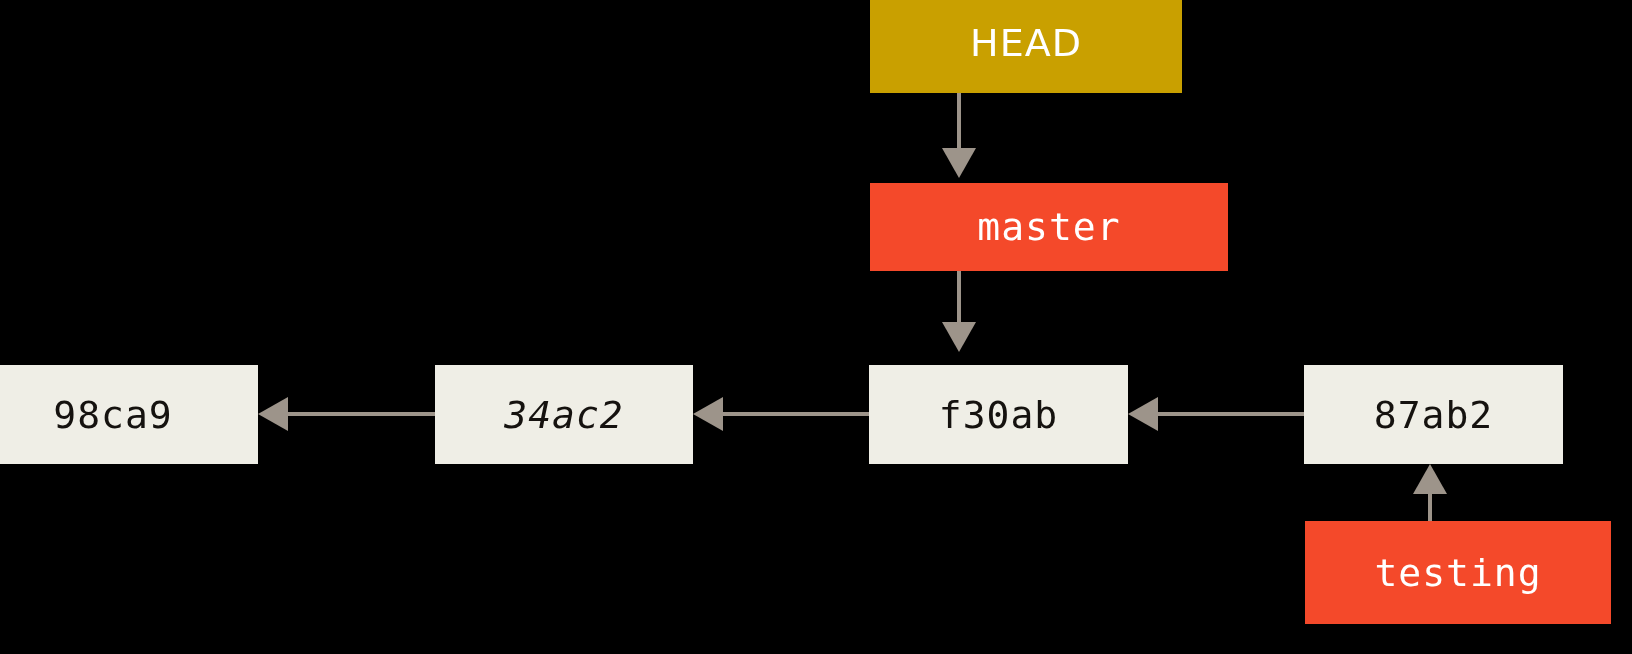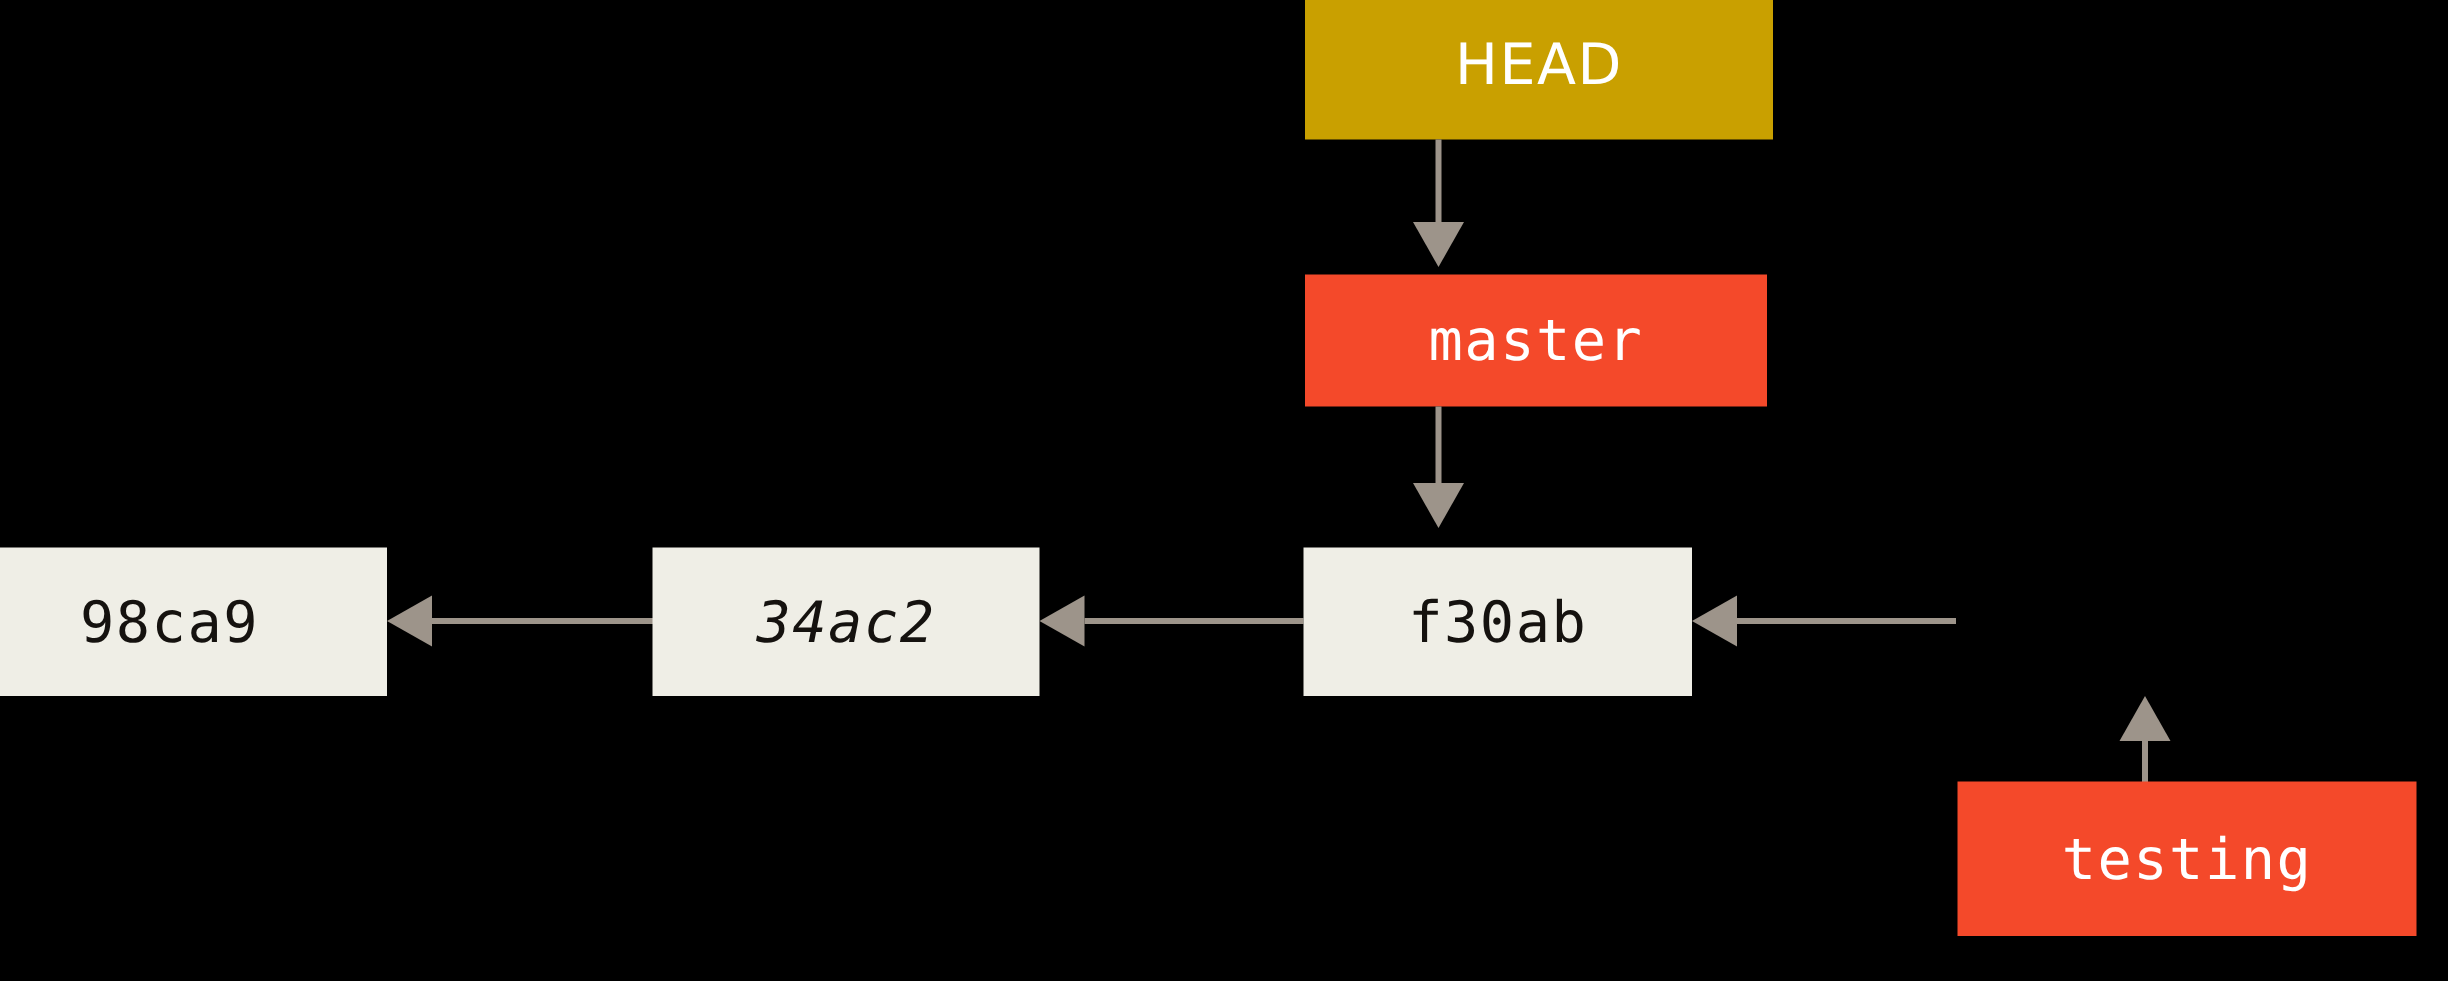--- a/index.html
+++ b/index.html
@@ -89,21 +89,21 @@
 
   <div class="node node-head" style="left:870px; top:-8px; width:312px; height:101px;">
     <span>HEAD</span>
   </div>
 
   <div class="edge">
     <div class="edge-line-v" style="left:957px; top:93px; height:75px;"></div>
     <div class="arrowhead arrow-down" style="left:942px; top:148px;"></div>
   </div>
 
-  <div class="node node-branch" style="left:870px; top:183px; width:308px; height:88px;">
+  <div class="node node-branch" style="left:870px; top:183px; width:358px; height:88px;">
     <span>master</span>
   </div>
 
   <div class="edge">
     <div class="edge-line-v" style="left:957px; top:271px; height:74px;"></div>
     <div class="arrowhead arrow-down" style="left:942px; top:322px;"></div>
   </div>
 
   <div class="node node-commit" style="left:-32px; top:365px; width:290px; height:99px;">
     <span>98ca9</span>
@@ -125,20 +125,23 @@
 
   <div class="node node-commit" style="left:869px; top:365px; width:259px; height:99px;">
     <span>f30ab</span>
   </div>
 
   <div class="edge">
     <div class="edge-line-h" style="left:1158px; top:412px; width:146px;"></div>
     <div class="arrowhead arrow-left" style="left:1128px; top:397px;"></div>
   </div>
 
+  <div class="node node-commit" style="left:1304px; top:365px; width:259px; height:99px;">
+    <span>87ab2</span>
+  </div>
 
   <div class="edge">
     <div class="edge-line-v" style="left:1428px; top:484px; height:68px;"></div>
     <div class="arrowhead arrow-up" style="left:1413px; top:464px;"></div>
   </div>
 
   <div class="node node-branch" style="left:1305px; top:521px; width:306px; height:103px;">
     <span>testing</span>
   </div>
 

